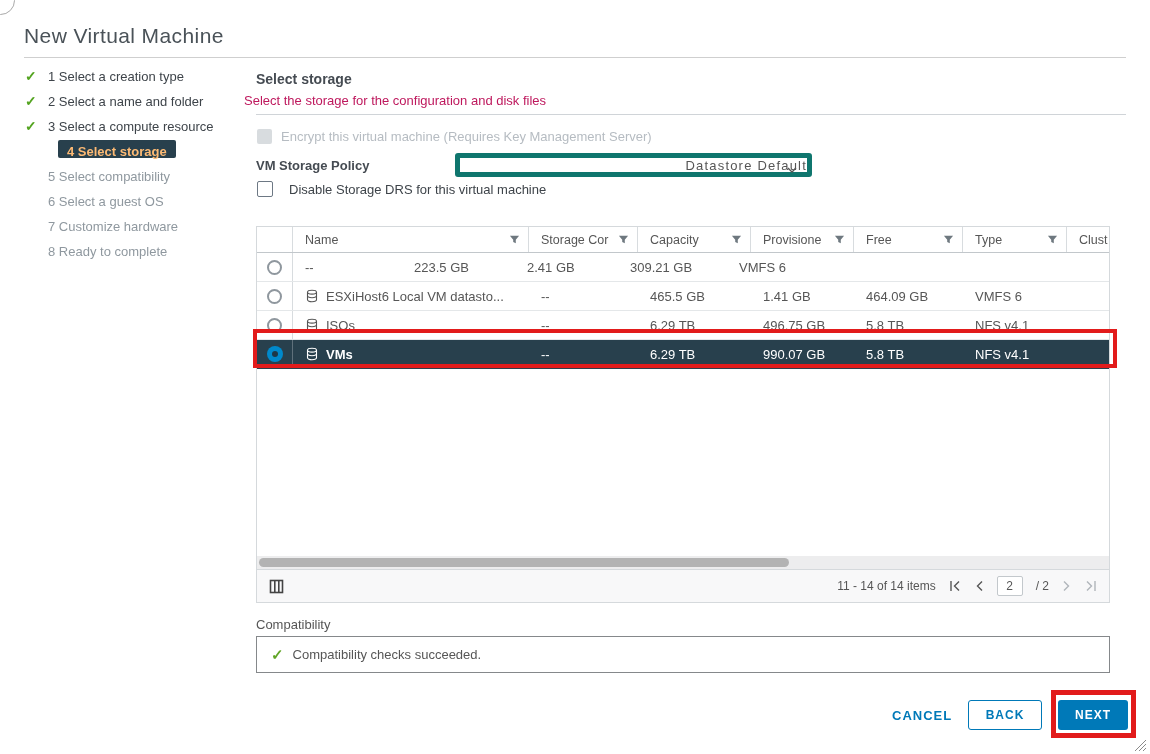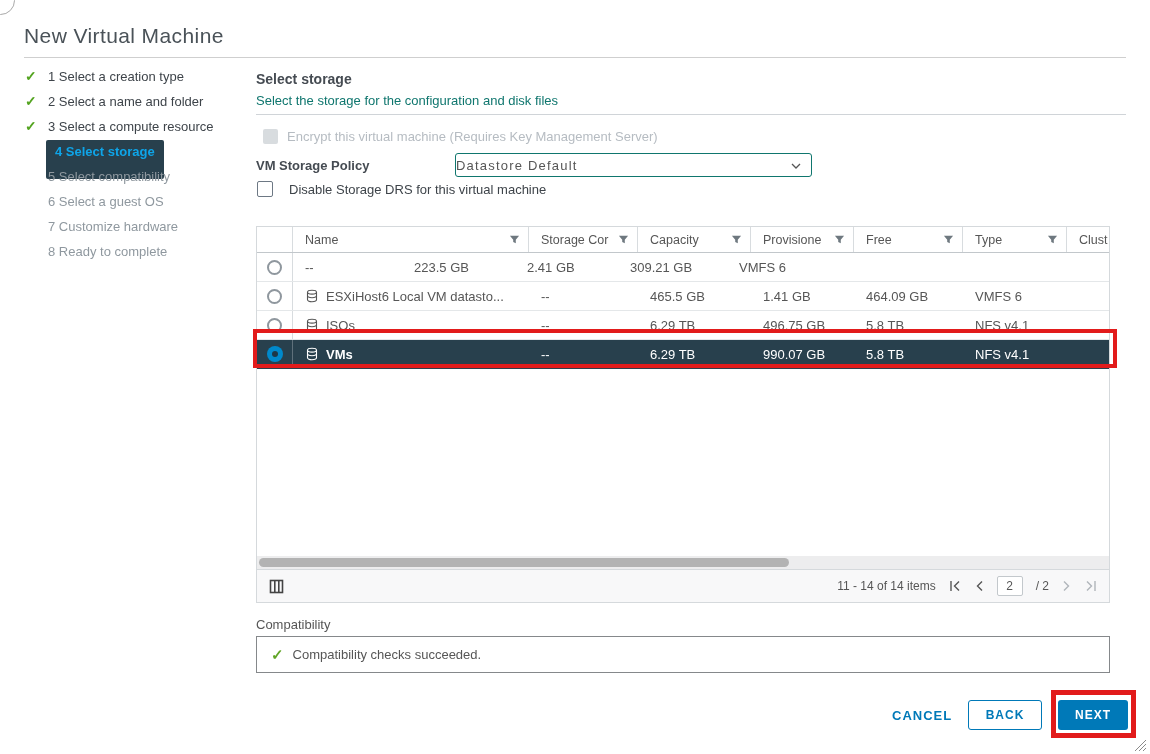--- a/index.html
+++ b/index.html
@@ -14,36 +14,36 @@
          color:#4a5258;letter-spacing:.4px;}
   .title-rule{position:absolute;left:24px;top:57px;width:1102px;height:1px;background:#cfcfcf;}
 
   
   .steps{position:absolute;left:24px;top:64px;width:228px;}
   .step{position:relative;height:25px;line-height:25px;font-size:13px;color:#3e444a;
         padding-left:24px;white-space:nowrap;}
   .step .check{position:absolute;left:1px;top:0;color:#54a421;font-weight:bold;font-size:14px;}
   .step.pending{color:#8f989f;}
   .step.active{padding-left:0;height:25px;}
-  .step.active .pill{display:inline-block;background:#28404d;color:#0ea5e9;font-weight:bold;
-        border-radius:2px;padding:0 9px;height:39px;line-height:23px;margin-left:22px;font-size:13px;}
+  .step.active .pill{display:inline-block;background:#28404d;color:#fdba74;font-weight:bold;
+        border-radius:2px;padding:0 9px;height:18px;line-height:23px;margin-left:34px;font-size:13px;}
 
   
   .heading{position:absolute;left:256px;top:71px;font-size:14px;font-weight:bold;color:#454b52;}
-  .subheading{position:absolute;left:256px;top:93px;font-size:13px;color:#0f766e;}
+  .subheading{position:absolute;left:244px;top:93px;font-size:13px;color:#be185d;}
   .rule2{position:absolute;left:256px;top:114px;width:870px;height:1px;background:#d0d4d8;}
 
-  .encrypt-row{position:absolute;left:257px;top:129px;display:flex;align-items:center;gap:9px;margin-left:6px;}
+  .encrypt-row{position:absolute;left:257px;top:129px;display:flex;align-items:center;gap:9px;}
   .cb-disabled{width:15px;height:15px;background:#d8dcdf;border-radius:2px;}
   .encrypt-row span{font-size:13px;color:#b6bcc2;}
 
   .policy-label{position:absolute;left:256px;top:158px;font-size:13px;font-weight:bold;color:#454b52;}
   .policy-select{position:absolute;left:455px;top:153px;width:357px;height:24px;box-sizing:border-box;
-        border:1px solid #0f766e;border-radius:3px;background:#fff;display:flex;align-items:center;
-        justify-content:flex-start;font-size:13px;color:#565656;letter-spacing:1.2px;cursor:pointer;}
+        border:5px solid #0f766e;border-radius:3px;background:#fff;display:flex;align-items:center;
+        justify-content:flex-end;font-size:13px;color:#565656;letter-spacing:1.2px;cursor:pointer;}
   .policy-select svg{position:absolute;right:10px;top:9px;}
 
   .drs-row{position:absolute;left:257px;top:181px;display:flex;align-items:center;gap:16px;}
   .cb{width:14px;height:14px;background:#fff;border:1px solid #6d7884;border-radius:2px;}
   .drs-row span{font-size:13px;color:#3e444a;}
 
   
   .grid{position:absolute;left:256px;top:226px;width:854px;height:377px;box-sizing:border-box;
         border:1px solid #d5d9dc;display:flex;flex-direction:column;background:#fff;}
   .ghead{display:flex;flex:0 0 25px;height:25px;border-bottom:1px solid #c2c7cb;align-items:stretch;}

